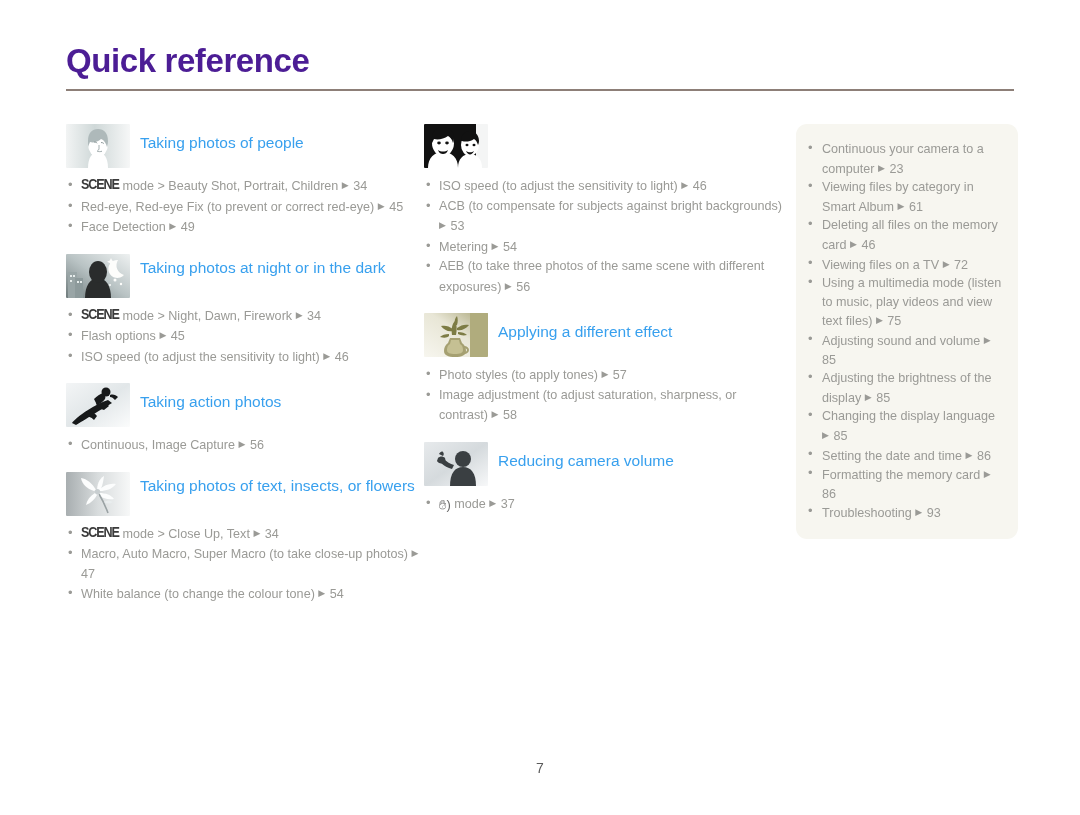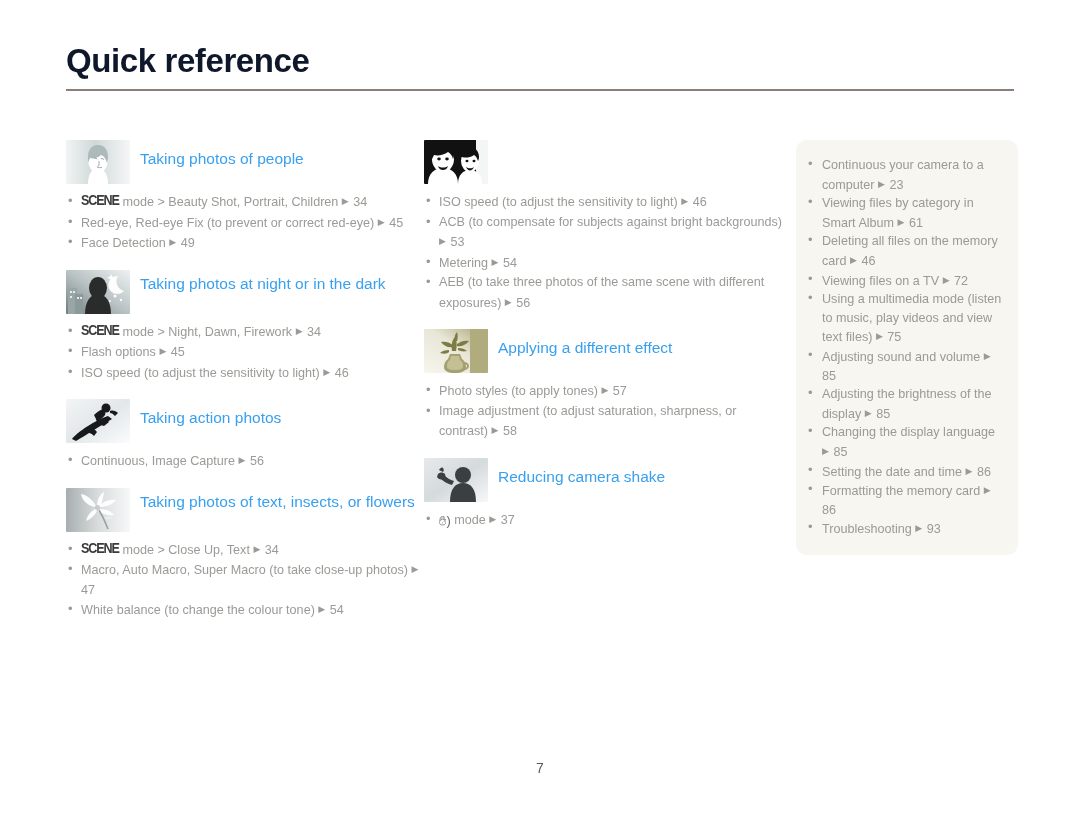--- a/index.html
+++ b/index.html
@@ -17,37 +17,37 @@
   }
 
   
   .title-wrap {
     position: absolute;
     left: 66px; top: 40px; width: 948px;
   }
   .page-title {
     font-size: 33px;
     font-weight: bold;
-    color: #0f172a;
+    color: #4c1d95;
     letter-spacing: -0.4px;
     line-height: 42px;
     margin: 0;
     font-family: "Liberation Sans", sans-serif;
   }
   .title-rule {
     margin-top: 7px;
     height: 2px;
     background: #8d7f78;
     width: 100%;
   }
 
   
   .cols {
     position: absolute;
-    left: 66px; top: 140px;
+    left: 66px; top: 124px;
     width: 952px;
     display: flex;
     align-items: flex-start;
   }
   .col-left  { width: 356px; }
   .col-mid   { width: 366px; margin-left: 4px; }
   .col-right { width: 222px; margin-left: 8px; }
 
   
   .section { margin-bottom: 16px; }
@@ -348,21 +348,21 @@
                   </linearGradient>
                 </defs>
         <rect width="64" height="44" fill="url(#g7)"></rect>
         <path d="M26 44c0-13 5-19 13-19s13 6 13 19z" fill="#3a3f42"></path>
         <circle cx="39" cy="17" r="8" fill="#3a3f42"></circle>
         <path d="M28 27c-4-1-8-3-11-6l3-4c3 3 6 5 10 6z" fill="#3a3f42"></path>
         <path d="M14 16c2-2 5-2 7 0 1 2 0 4-2 5s-5 0-6-2z" fill="#3a3f42"></path>
         <path d="M15 12c1-2 3-3 4-2s1 3 0 4z" fill="#3a3f42"></path>
               </svg>
             </div>
-            <div class="section-title">Reducing camera shake</div>
+            <div class="section-title">Reducing camera volume</div>
           </div>
           <ul class="bullets">
             <li><span class="hand-mark">✋︎)</span> <span>mode</span> <span class="arrow">▶</span> <span>37</span></li>
           </ul>
         </div>
       </div>
     <div class="col-right">
       <div class="sidebox">
         <ul class="bullets" id="side-list">
             <li><span>Continuous your camera to a computer</span> <span class="arrow">▶</span> <span>23</span></li>

